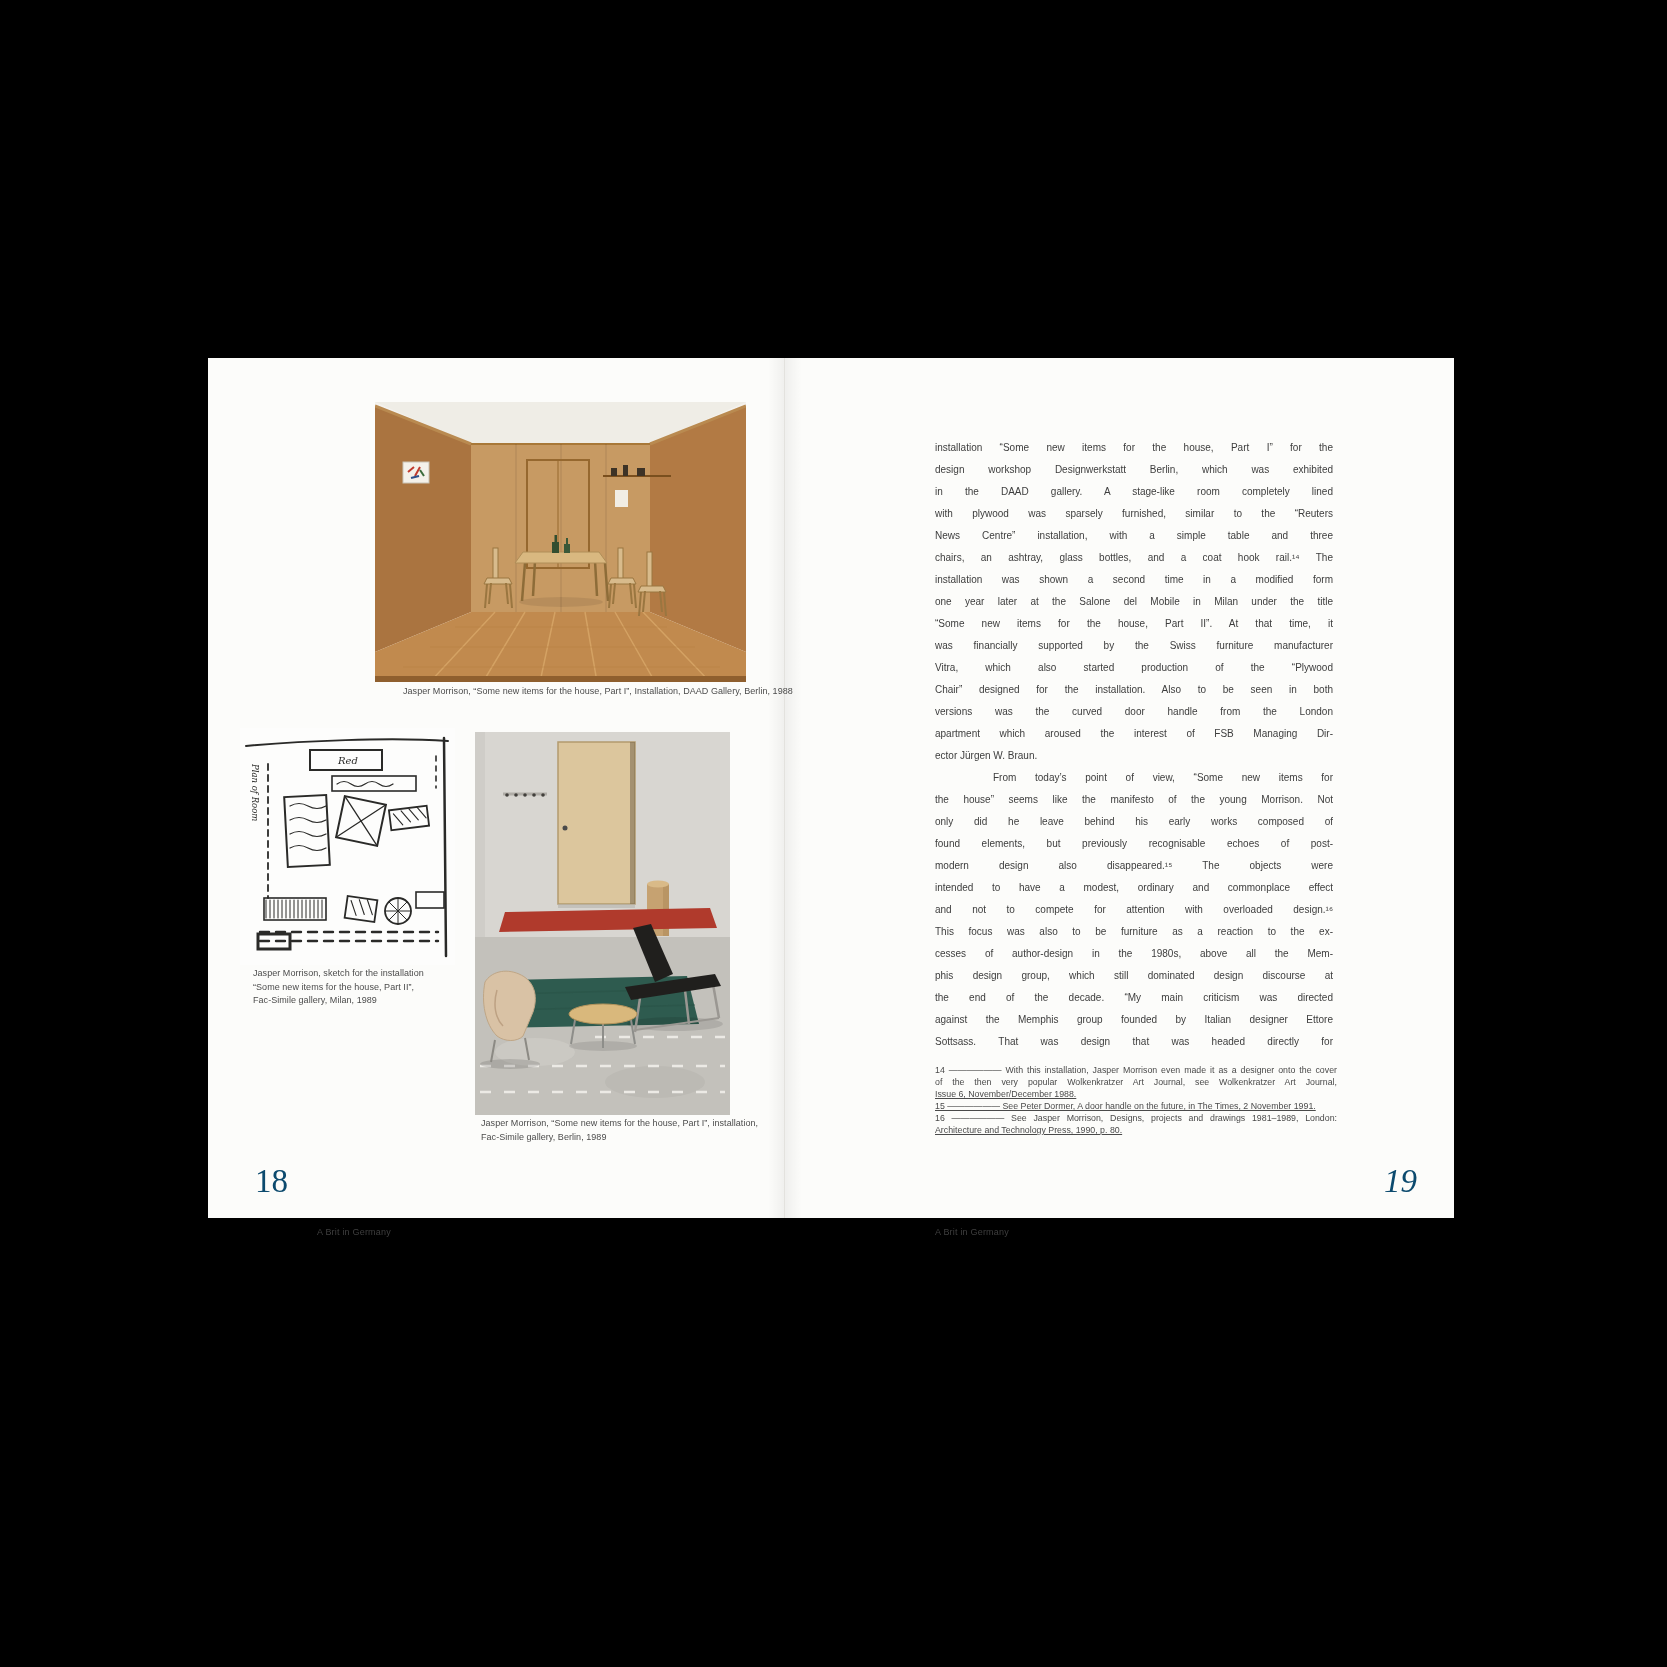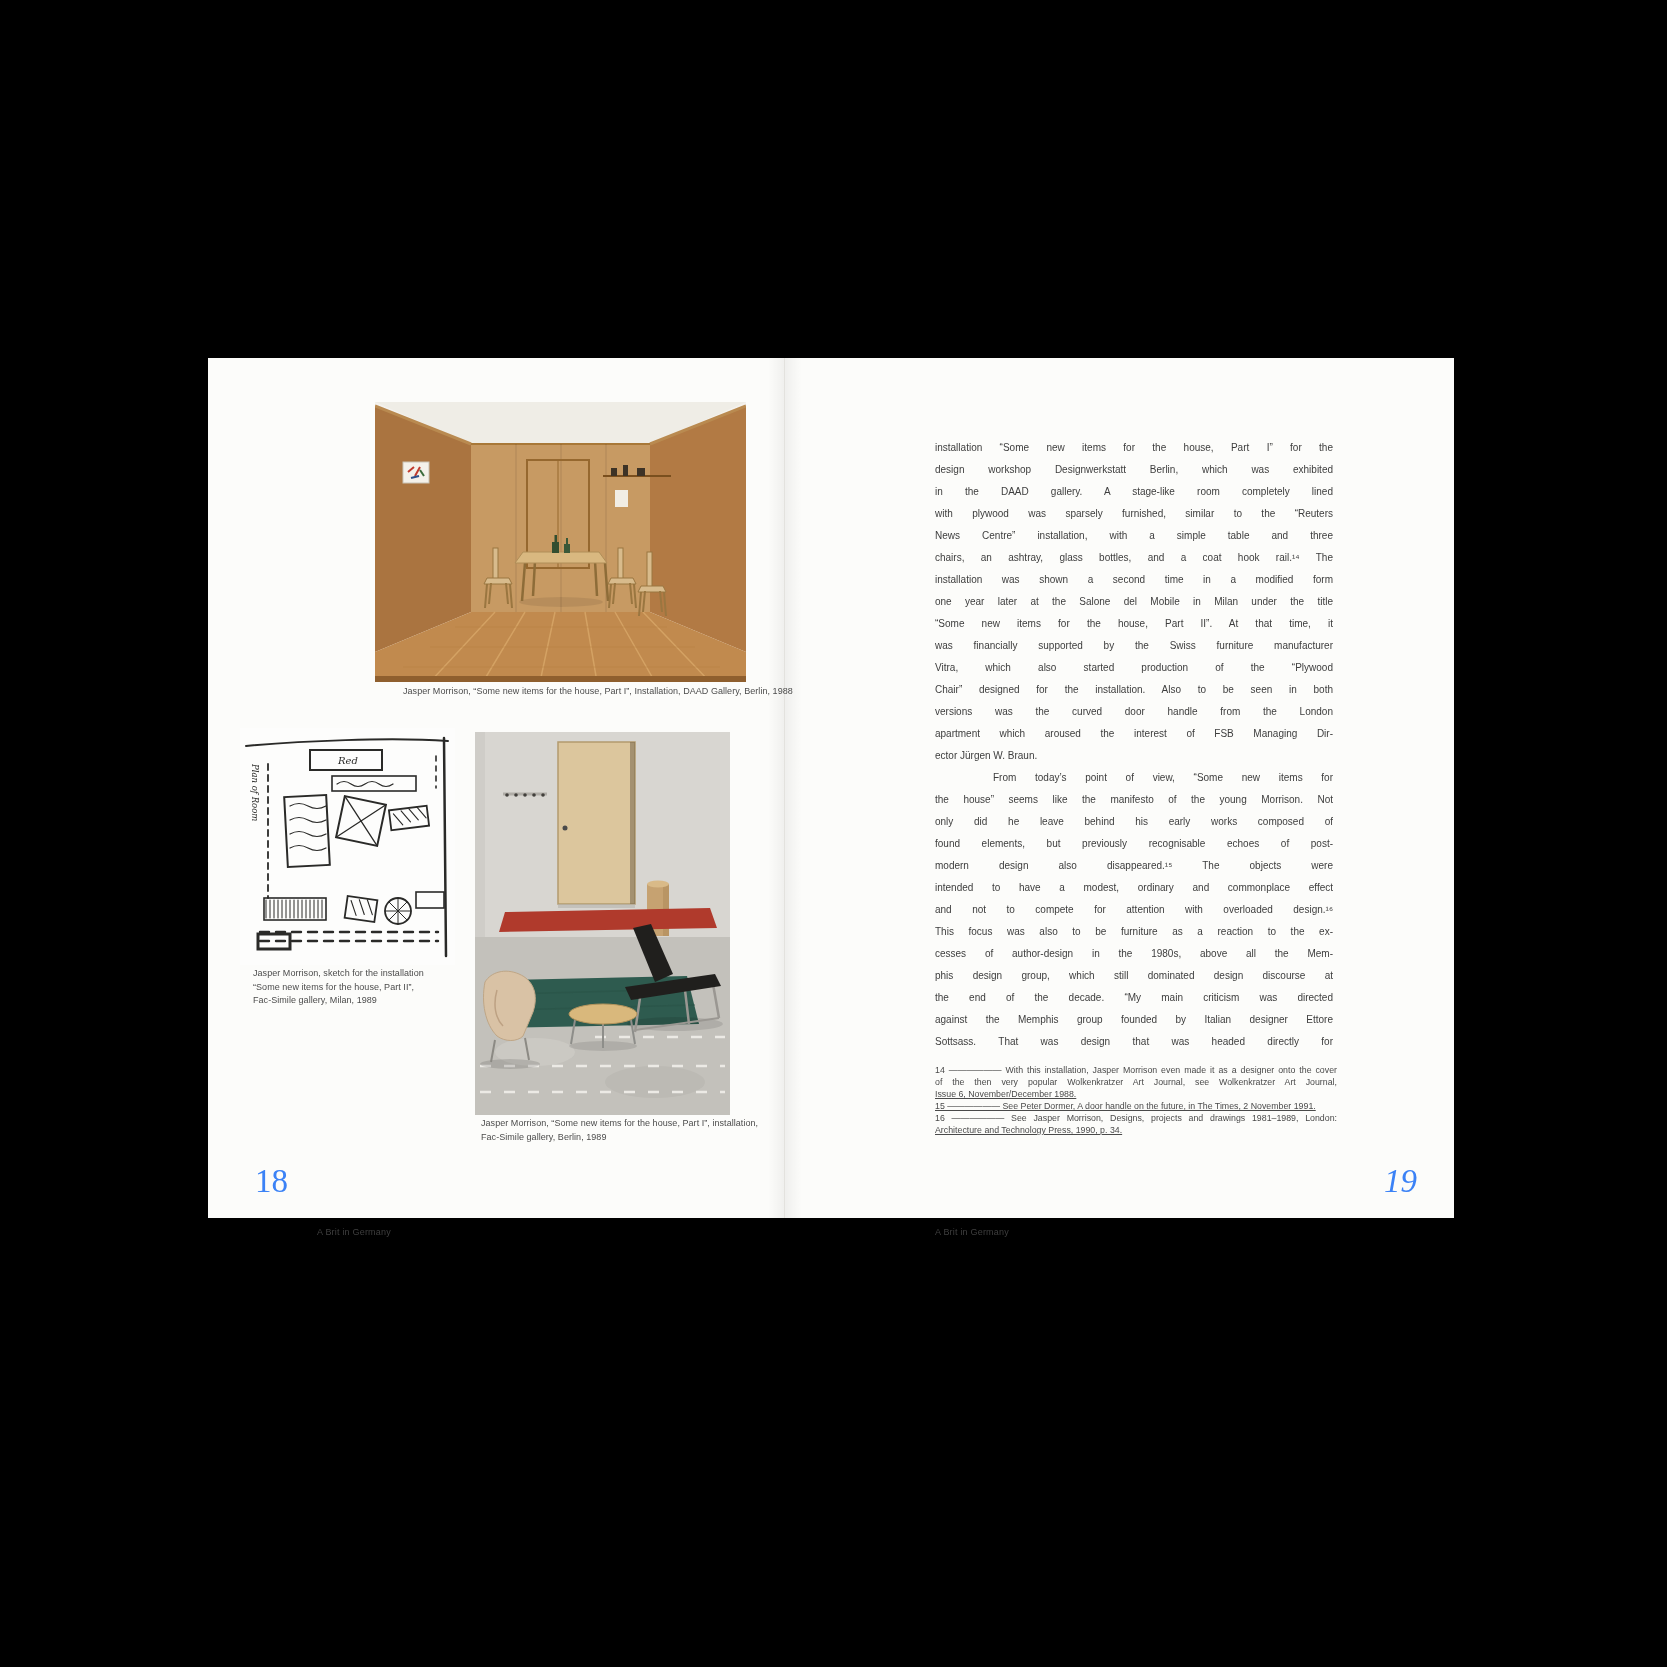--- a/index.html
+++ b/index.html
@@ -28,21 +28,21 @@
   .bodytext > div{white-space:nowrap;overflow:hidden;text-align:justify;text-align-last:justify;}
   .bodytext > div.end{text-align-last:left;}
   .bodytext > div.indent{text-indent:58px;}
 
   .footnotes{position:absolute;left:727px;top:706px;width:402px;color:#4a4a4a;
              font-size:8.8px;line-height:12px;}
   .footnotes > div{white-space:nowrap;overflow:hidden;text-align:justify;text-align-last:justify;}
   .footnotes > div.end{text-align-last:left;text-decoration:underline;}
 
   .folio{position:absolute;font-family:"Liberation Serif","DejaVu Serif",serif;
-         font-size:33px;line-height:1;color:#3b82f6;text-align:center;}
+         font-size:33px;line-height:1;color:#0c4a6e;text-align:center;}
   .folio-left{left:47px;top:807px;}
   .folio-right{left:1176px;top:807px;font-style:italic;}
   .running{position:absolute;font-size:9px;color:#3f3f3f;letter-spacing:0.2px;margin-top:40px;}
   .running-left{left:109px;top:829px;}
   .running-right{left:727px;top:829px;}
 </style>
 </head>
 <body>
 
 <div class="canvas">
@@ -260,19 +260,19 @@
           <div>the end of the decade. “My main criticism was directed</div>
           <div>against the Memphis group founded by Italian designer Ettore</div>
           <div>Sottsass. That was design that was headed directly for</div>
         </div>
       <div class="footnotes">
           <div>14 —————— With this installation, Jasper Morrison even made it as a designer onto the cover</div>
           <div>of the then very popular Wolkenkratzer Art Journal, see Wolkenkratzer Art Journal,</div>
           <div class="end">Issue 6, November/December 1988.</div>
           <div class="end">15 —————— See Peter Dormer, A door handle on the future, in The Times, 2 November 1991.</div>
           <div>16 —————— See Jasper Morrison, Designs, projects and drawings 1981–1989, London:</div>
-          <div class="end">Architecture and Technology Press, 1990, p. 34.</div>
+          <div class="end">Architecture and Technology Press, 1990, p. 80.</div>
         </div>
       <div class="running running-right">A Brit in Germany</div>
       <div class="folio folio-right">19</div>
     </section>
   </div>
 </div>
 
 </body></html>

